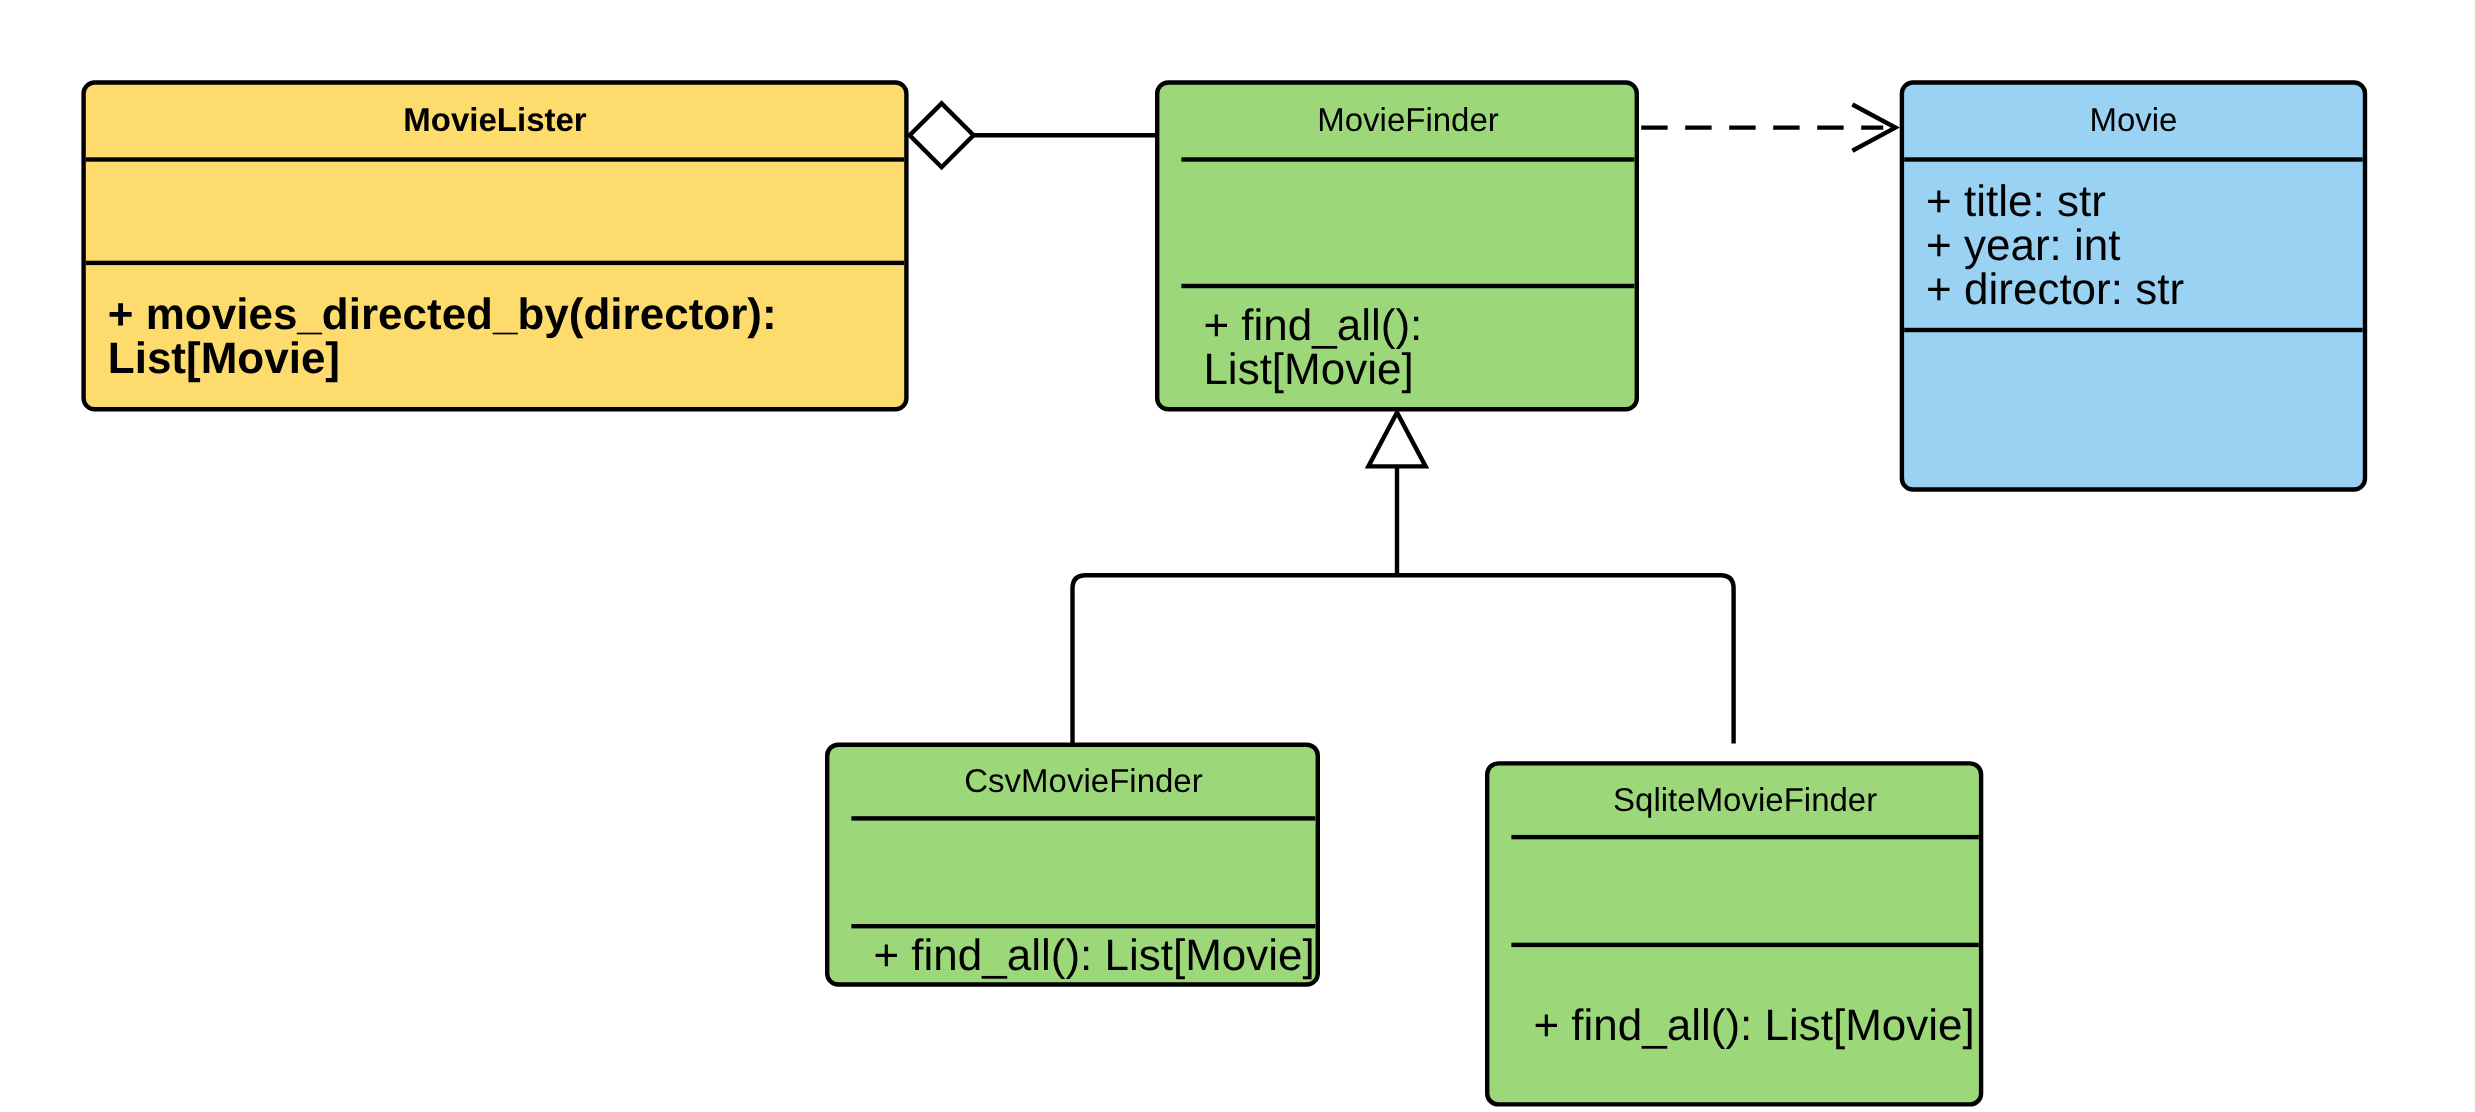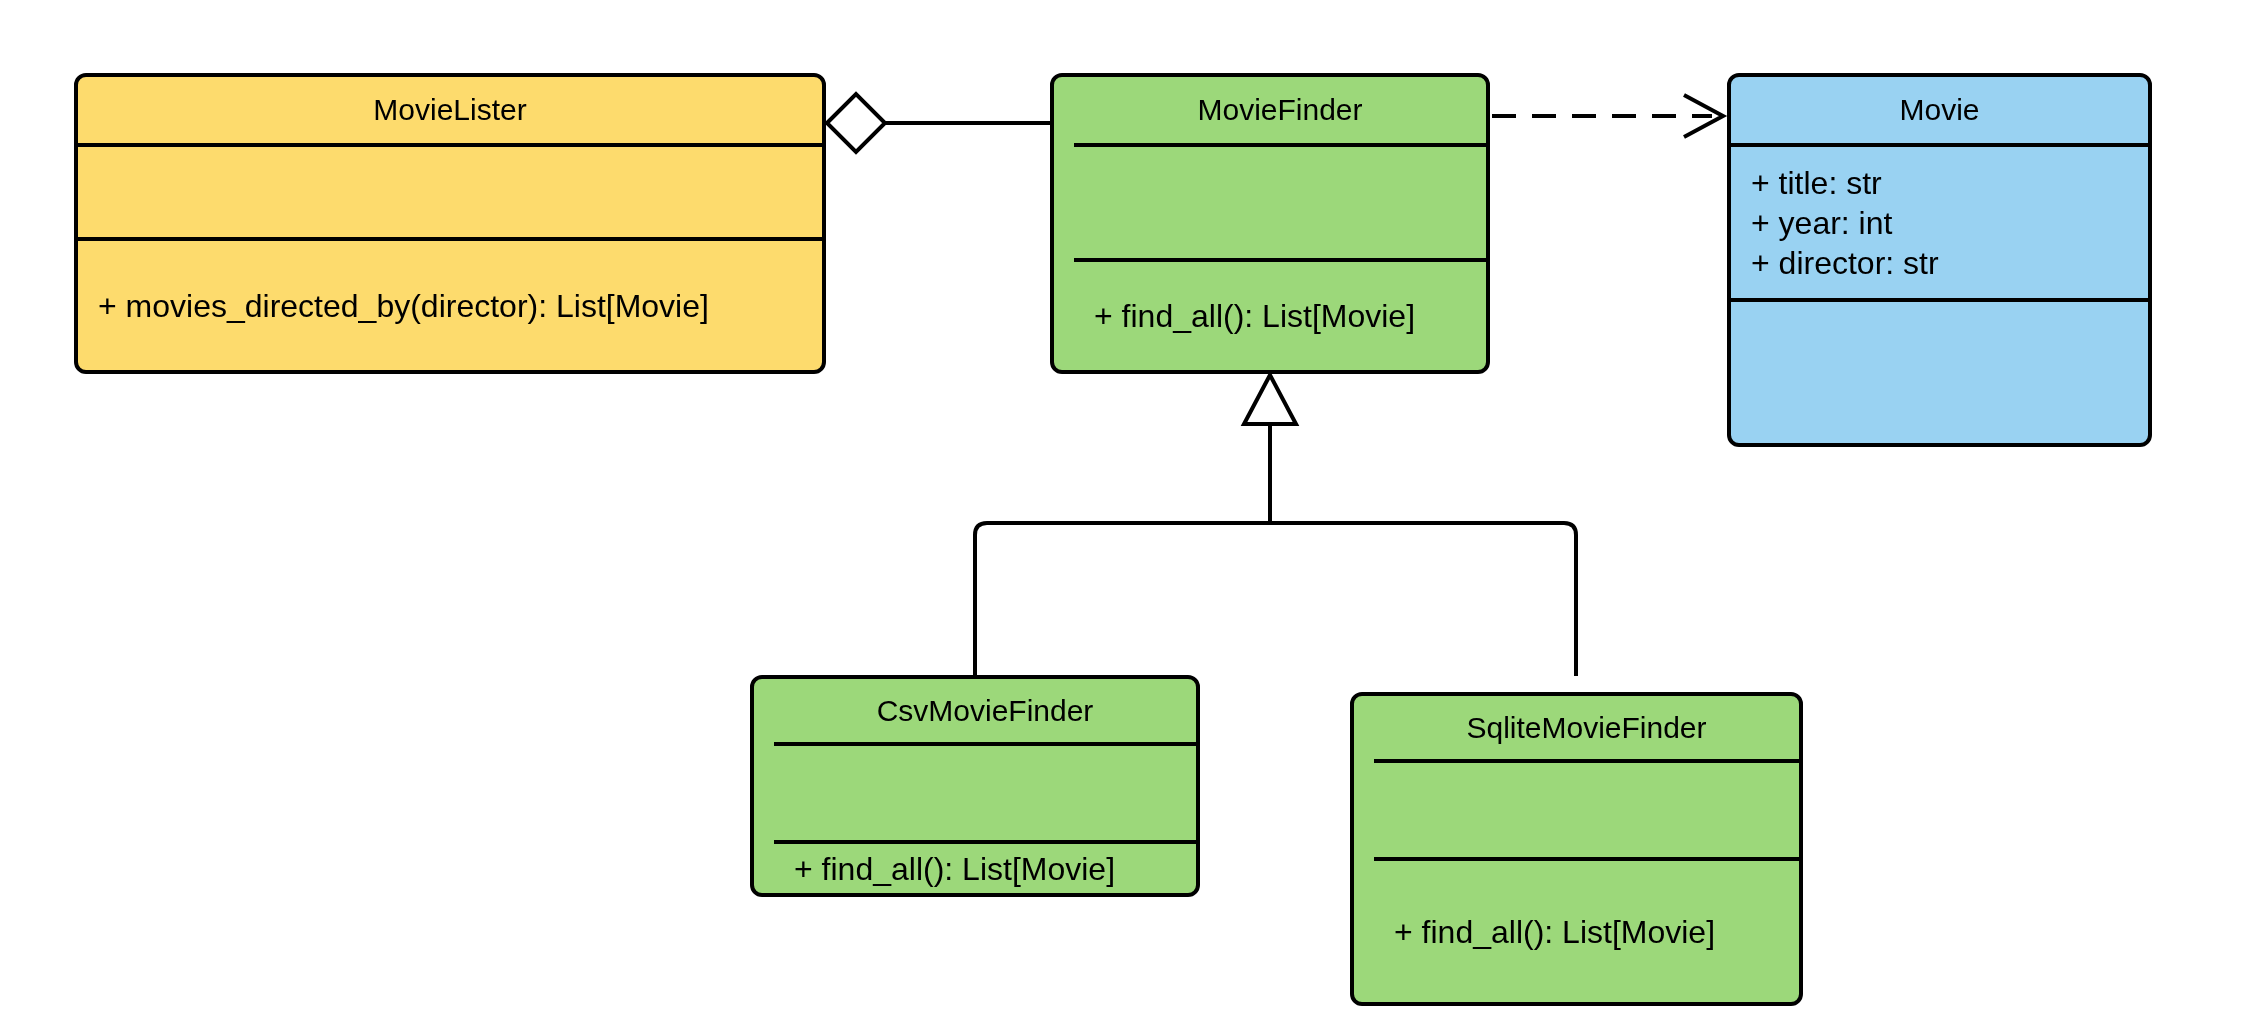--- a/index.html
+++ b/index.html
@@ -35,34 +35,34 @@
 
   .class-box {
     position: absolute;
     z-index: 2;
     border: 4px solid var(--stroke);
     border-radius: 12px;
     display: flex;
     flex-direction: column;
     overflow: hidden;
   }
-  .class-box.fill-yellow { background: var(--class_yellow); }
+  .class-box.fill-yellow { background: var(--class_yellow); font-weight: bold; }
   .class-box.fill-green  { background: var(--class_green); padding-left: 20px; }
   .class-box.fill-blue   { background: var(--class_blue); }
 
   .c-header {
     display: flex; align-items: center; justify-content: center;
     font-size: 30px;
     flex: 0 0 auto;
   }
   .c-mid, .c-methods {
     border-top: 4px solid var(--stroke);
     display: flex; flex-direction: column; justify-content: center;
     padding-left: 20px;
-    font-size: 32px;
+    font-size: 40px;
     line-height: 40px;
   }
   .c-mid { flex: 0 0 auto; }
   .c-methods { flex: 1 1 auto; }
 
   
   #box-movielister   { left: 74px;   top: 73px;  width: 752px; height: 301px; }
   #box-movielister .c-header { height: 66px; }
   #box-movielister .c-mid    { height: 94px; }
 

